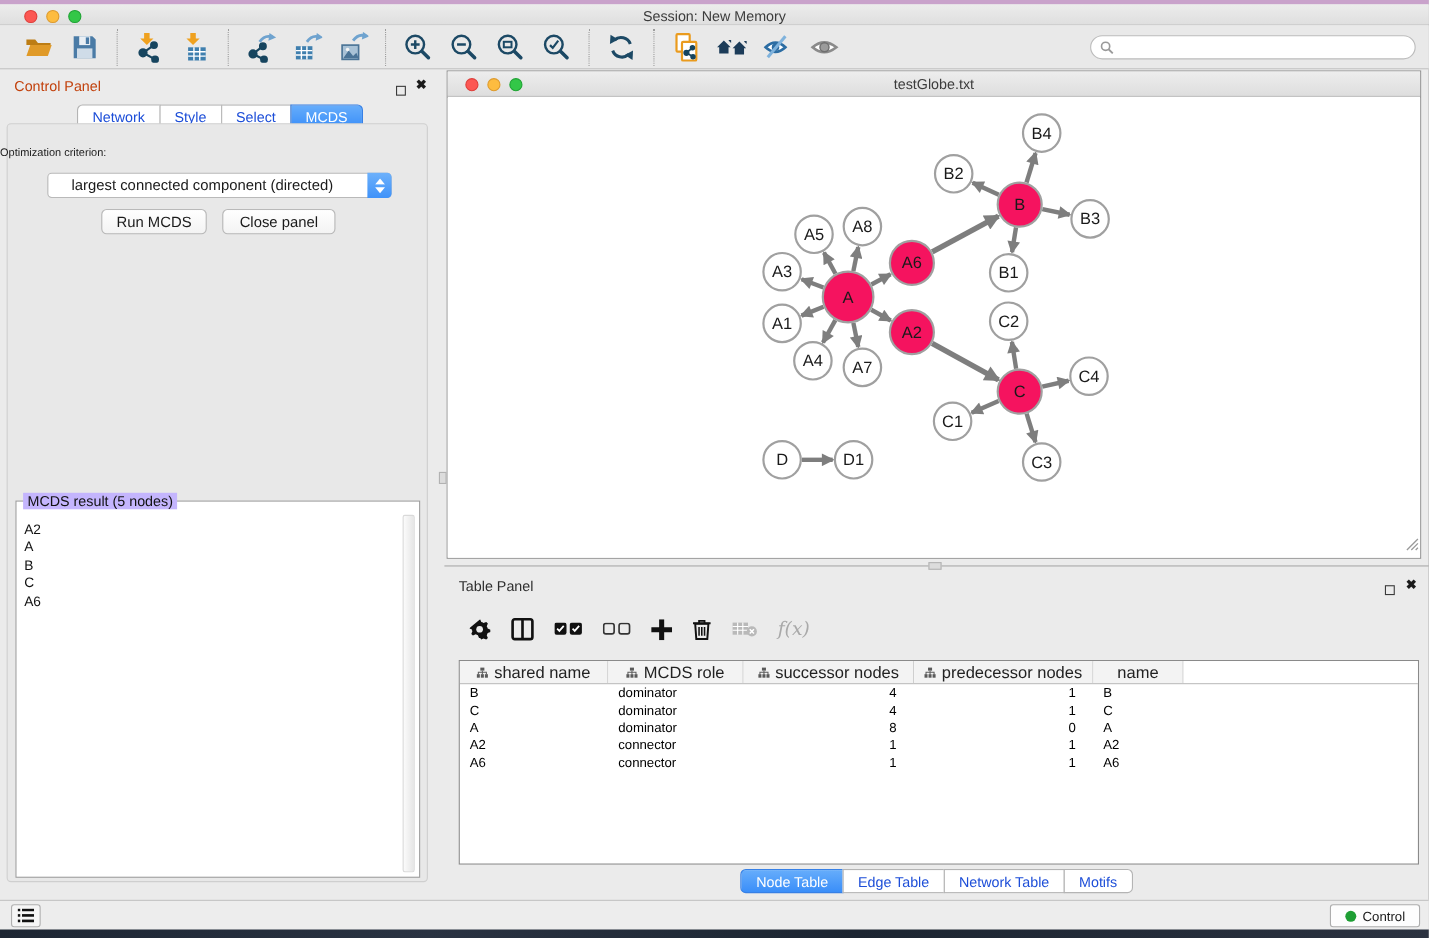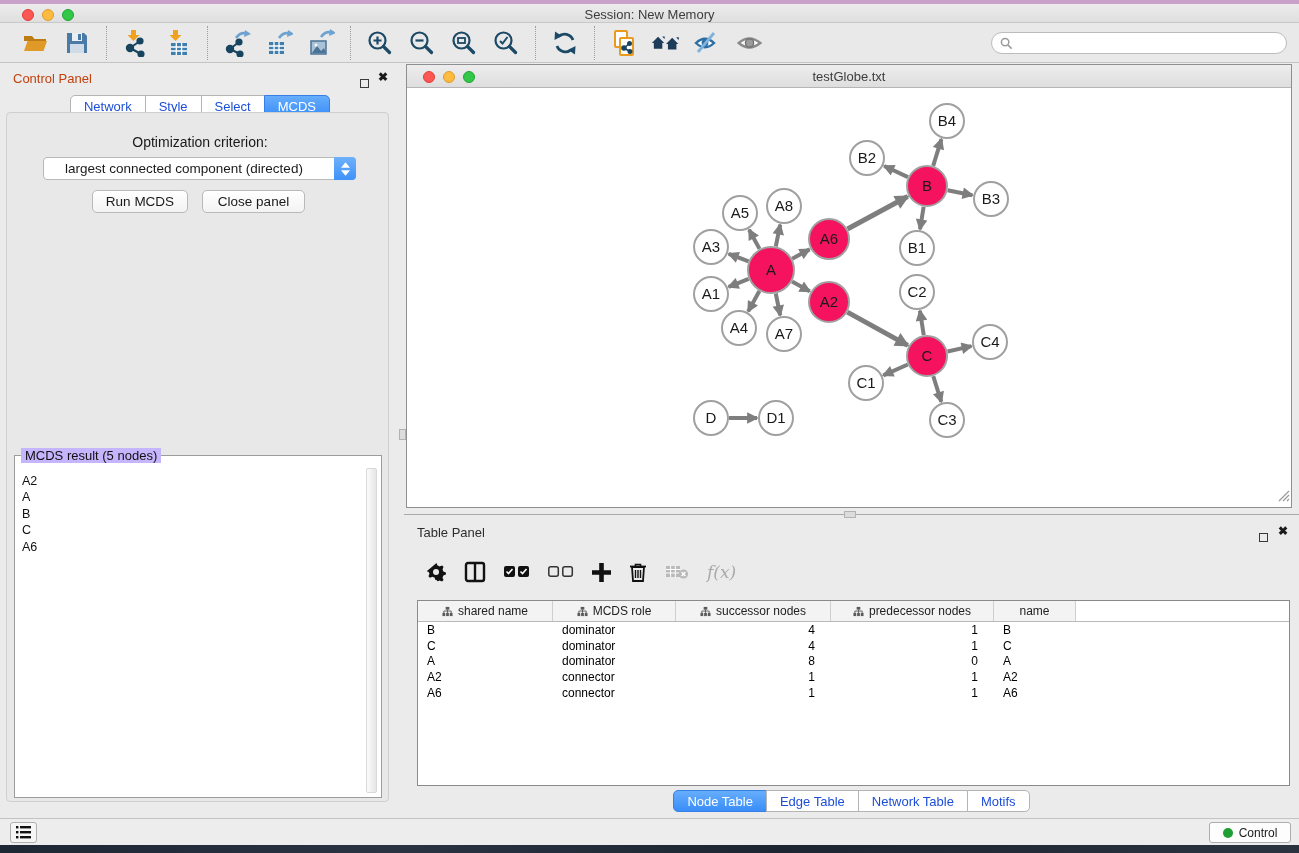--- a/index.html
+++ b/index.html
@@ -36,21 +36,21 @@
   .cp-close{position:absolute;left:378px;top:72px;}
   .seg{display:inline-flex;}
   .tab{font-size:13px;padding:2.5px 13px;background:#fff;border:1px solid #b4b4b4;
     margin-left:-1px;color:#1d4ed8;white-space:nowrap;}
   .tab:first-child{border-radius:5px 0 0 5px;margin-left:0;}
   .tab:last-child{border-radius:0 5px 5px 0;}
   .tab.active{background:linear-gradient(#66adfb,#3a8ef9);border-color:#3780e5;color:#fff;}
   .cp-tabs{position:absolute;left:0;top:95px;width:400px;text-align:center;}
   .cp-body{position:absolute;left:6px;top:112px;width:383px;height:690px;
     border:1px solid #cfcfcf;border-radius:4px;background:#e8e8e8;}
-  .opt-label{position:absolute;left:0;top:134px;width:400px;text-align:center;font-size:14px;}
+  .opt-label{position:absolute;left:0;top:134px;width:400px;font-size:10px;}
   .dropdown{position:absolute;left:43px;top:157px;width:313px;height:23px;background:#fff;
     border:1px solid #b9b9b9;border-radius:4px;display:flex;align-items:center;}
   .dropdown .dtext{flex:1;font-size:13.5px;padding-left:21px;white-space:nowrap;overflow:hidden;}
   .dropdown .spin{width:22px;height:23px;margin-right:-1px;border-radius:0 4px 4px 0;
     background:linear-gradient(#6db1fb,#3f92f9);display:flex;flex-direction:column;
     align-items:center;justify-content:center;gap:2px;}
   .mac-btn{position:absolute;height:23px;background:linear-gradient(#ffffff,#f3f3f3);
     border:1px solid #b9b9b9;border-radius:5px;font-size:13.5px;display:flex;
     align-items:center;justify-content:center;font-family:"Liberation Sans",sans-serif;}
   .fieldset{position:absolute;left:14px;top:455px;width:368px;height:343px;
@@ -81,21 +81,21 @@
   .tp-close{position:absolute;left:1278px;top:526px;}
   .tp-toolbar{position:absolute;left:417px;top:553px;width:869px;height:38px;
     display:flex;align-items:center;gap:18px;padding-left:10px;}
   .tpi{display:flex;align-items:center;justify-content:center;}
   .fx{font-family:"DejaVu Serif",serif;font-style:italic;font-size:17px;color:#a9a9a9;}
   .dtable{position:absolute;left:417px;top:600px;width:873px;height:186px;background:#fff;
     border:1px solid #8a8a8a;overflow:hidden;}
   .thead-row,.trow{display:grid;grid-template-columns:135px 123px 155px 163px 82px 1fr;}
   .thead-row{height:21px;border-bottom:1px solid #b9b9b9;}
   .hcell{background:#f3f3f3;border-right:1px solid #cfcfcf;display:flex;align-items:center;
-    justify-content:center;gap:5px;font-size:12px;color:#222;}
+    justify-content:center;gap:5px;font-size:15px;color:#222;}
   .hfill{background:#fff;}
   .trow{height:15.8px;}
   .tcell{font-size:12px;padding-left:9px;display:flex;align-items:center;color:#000;}
   .tcell.num{justify-content:flex-end;padding-right:16px;}
   .tp-tabs{position:absolute;left:404px;top:790px;width:895px;text-align:center;}
   
   .statusbar{position:absolute;left:0;top:818px;width:1299px;height:27px;
     background:#ededed;border-top:1px solid #c3c3c3;}
   .list-btn{position:absolute;left:10px;top:822px;width:27px;height:21px;background:#f6f6f6;
     border:1px solid #b0b0b0;border-radius:3px;display:flex;align-items:center;justify-content:center;}

